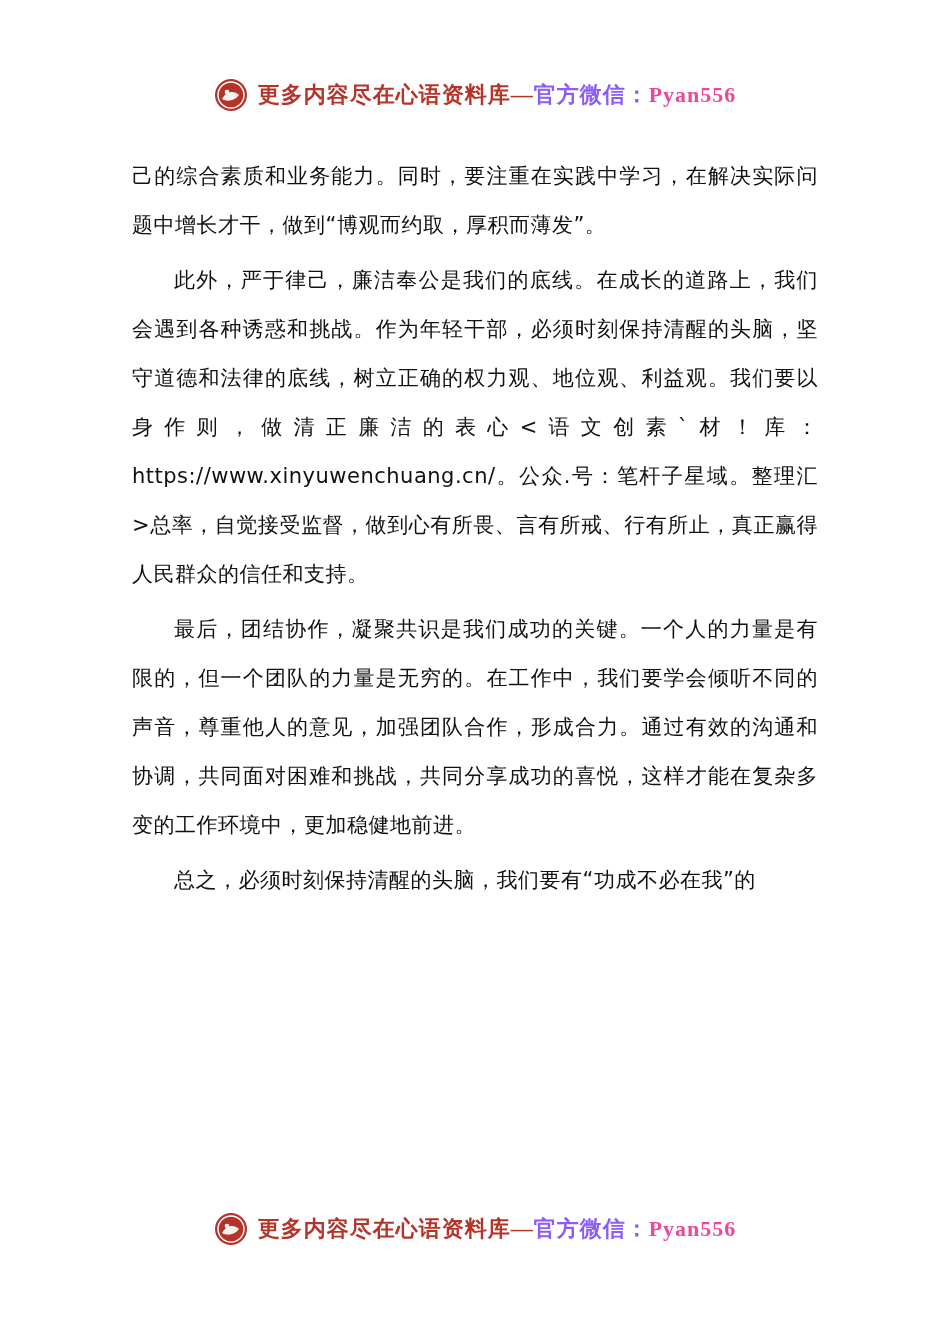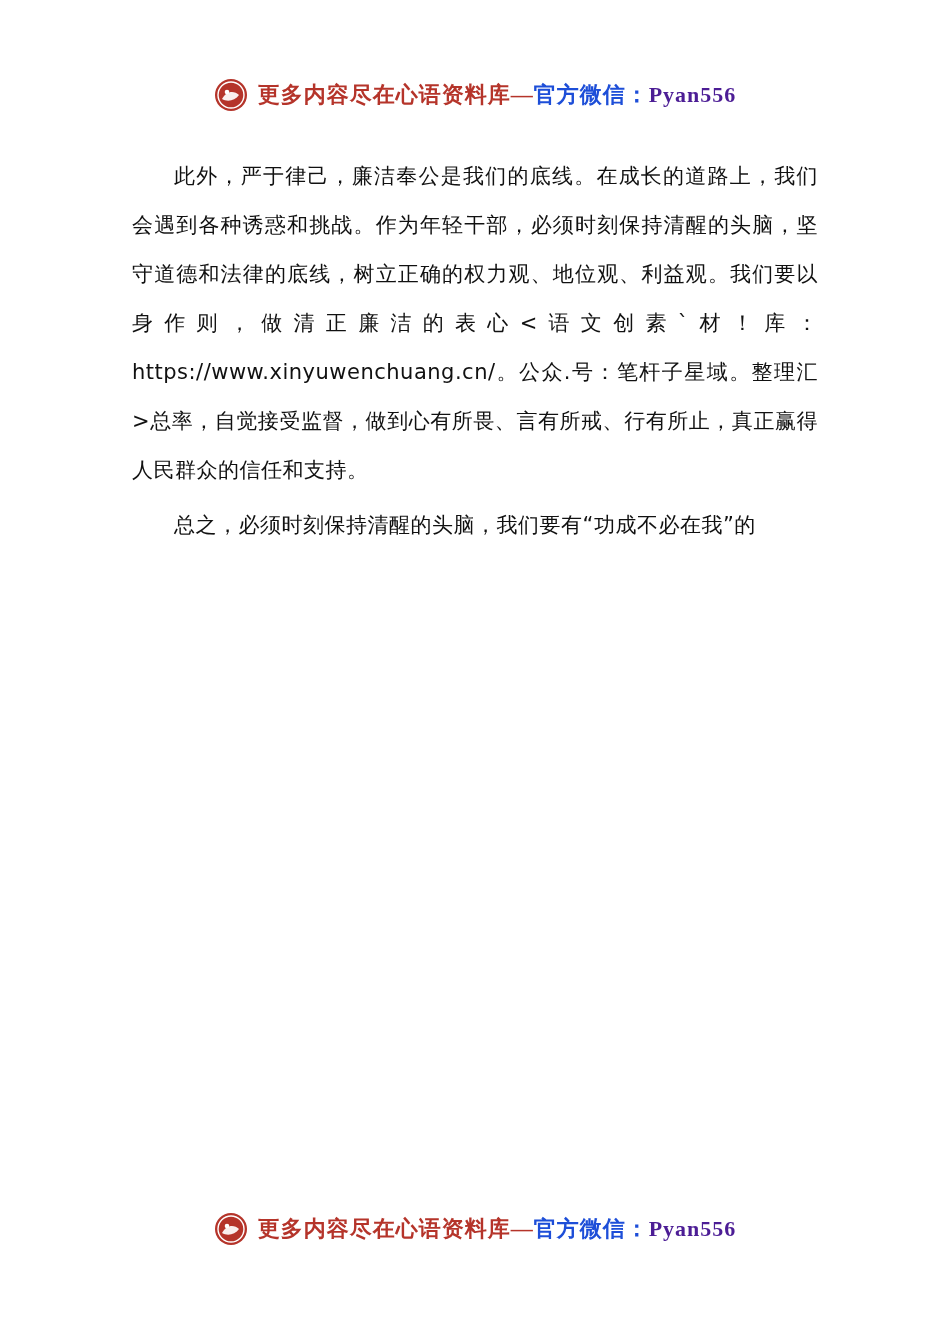--- a/index.html
+++ b/index.html
@@ -49,22 +49,22 @@
   .wm-logo svg { display: block; }
   .wm-text {
     font-family: "Liberation Serif", "DejaVu Serif", serif;
     font-weight: bold;
     font-size: 22px;
     letter-spacing: 1px;
     color: #c0392b;
     white-space: nowrap;
   }
   .wm-text .cn { color: #b5342a; margin-top: 21px; }
-  .wm-text .wx { color: #1d4ed8; }
-  .wm-text .id { color: #4c1d95; }
+  .wm-text .wx { color: #8b5cf6; }
+  .wm-text .id { color: #ec4899; }
 
   
   .doc-body {
     position: absolute;
     top: 152px;
     left: 132px;
     width: 686px;
   }
   p.para {
     margin: 0 0 6px 0;
@@ -91,21 +91,23 @@
         <path d="M8 21 C12 13, 20 12, 25 17 C21 23, 13 24, 8 21 Z" fill="#ffffff" opacity="0.92"></path>
         <circle cx="13" cy="14" r="2.3" fill="#ffffff"></circle>
       </svg>
     </span>
     <span class="wm-text">
       <span class="cn">更多内容尽在心语资料库—</span><span class="wx">官方微信：</span><span class="id">Pyan556</span>
     </span>
   </div>
 
   <div class="doc-body">
+    <p class="para">己的综合素质和业务能力。同时，要注重在实践中学习，在解决实际问题中增长才干，做到“博观而约取，厚积而薄发”。</p>
     <p class="para indent">此外，严于律己，廉洁奉公是我们的底线。在成长的道路上，我们会遇到各种诱惑和挑战。作为年轻干部，必须时刻保持清醒的头脑，坚守道德和法律的底线，树立正确的权力观、地位观、利益观。我们要以身作则，做清正廉洁的表心&lt;语文创素`材！库：https://www.xinyuwenchuang.cn/。公众.号：笔杆子星域。整理汇&gt;总率，自觉接受监督，做到心有所畏、言有所戒、行有所止，真正赢得人民群众的信任和支持。</p>
+    <p class="para indent">最后，团结协作，凝聚共识是我们成功的关键。一个人的力量是有限的，但一个团队的力量是无穷的。在工作中，我们要学会倾听不同的声音，尊重他人的意见，加强团队合作，形成合力。通过有效的沟通和协调，共同面对困难和挑战，共同分享成功的喜悦，这样才能在复杂多变的工作环境中，更加稳健地前进。</p>
     <p class="para indent">总之，必须时刻保持清醒的头脑，我们要有“功成不必在我”的</p>
   </div>
 
   <div class="watermark bottom">
     <span class="wm-logo">
       <svg width="34" height="34" viewBox="0 0 34 34" xmlns="http://www.w3.org/2000/svg">
         <circle cx="17" cy="17" r="16" fill="#b5342a"></circle>
         <circle cx="17" cy="17" r="13" fill="none" stroke="#ffffff" stroke-width="1.4"></circle>
         <path d="M8 21 C12 13, 20 12, 25 17 C21 23, 13 24, 8 21 Z" fill="#ffffff" opacity="0.92"></path>
         <circle cx="13" cy="14" r="2.3" fill="#ffffff"></circle>

